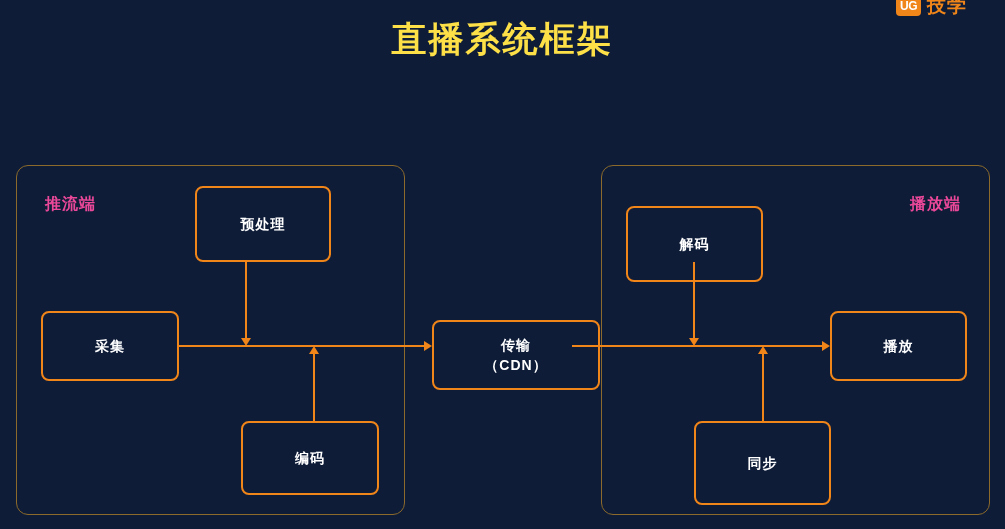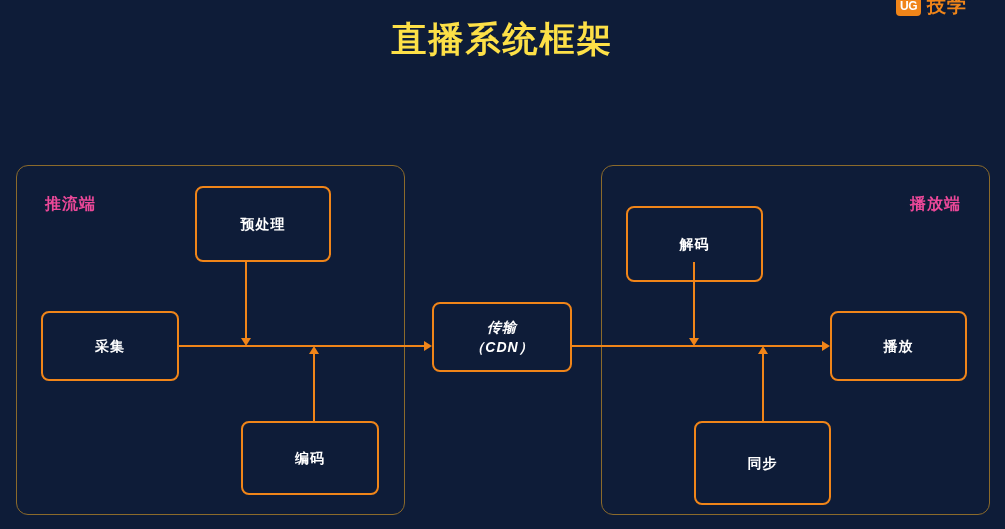--- a/index.html
+++ b/index.html
@@ -96,21 +96,21 @@
     line-height: 1.45;
     letter-spacing: 1px;
     background: transparent;
     z-index: 20;
   }
   .node .ln { display: block; }
 
   #node-capture   { left: 41px;  top: 311px; width: 138px; height: 70px; }
   #node-preproc   { left: 195px; top: 186px; width: 136px; height: 76px; }
   #node-encode    { left: 241px; top: 421px; width: 138px; height: 74px; }
-  #node-cdn       { left: 432px; top: 302px; width: 140px; height: 70px; font-style: italic; }
+  #node-cdn       { left: 432px; top: 320px; width: 168px; height: 70px; }
   #node-decode    { left: 626px; top: 186px; width: 137px; height: 76px; margin-top: 20px; }
   #node-sync      { left: 694px; top: 421px; width: 137px; height: 84px; }
   #node-play      { left: 830px; top: 311px; width: 137px; height: 70px; }
 
   
   .ln-h, .ln-v {
     position: absolute;
     background: #f08519;
     z-index: 10;
   }

